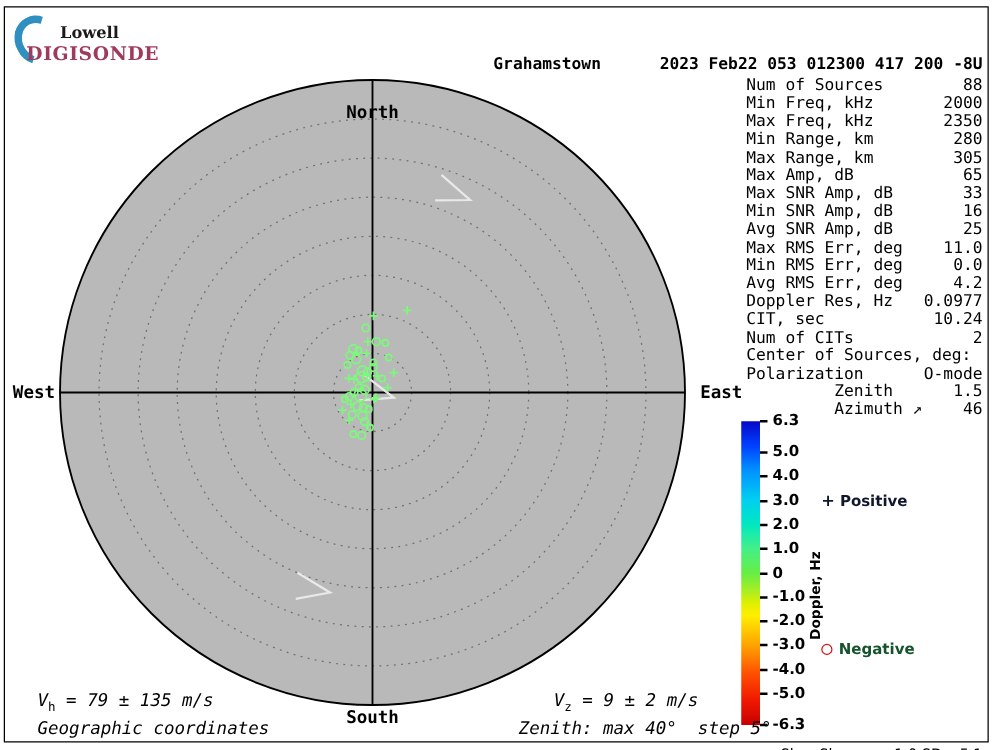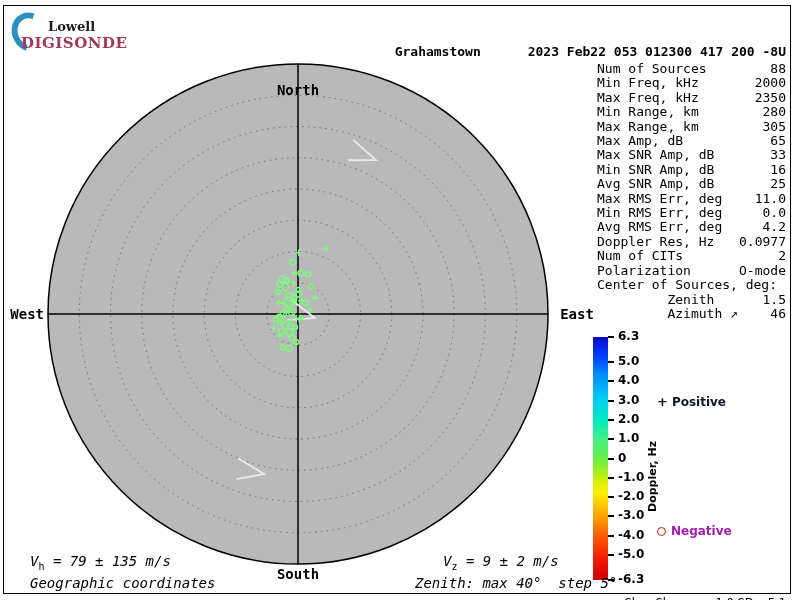--- a/index.html
+++ b/index.html
@@ -37,22 +37,22 @@
   .cbar-wrap{position:absolute;left:593px;top:337px;width:150px;height:243px;}
   .cbar{position:absolute;left:0;top:0;width:15px;height:243px;}
   .cb-tick{position:absolute;left:15px;width:6px;height:2px;background:#000;}
   .cb-label{position:absolute;left:25px;font-family:"DejaVu Sans",sans-serif;
     font-weight:bold;font-size:12px;line-height:15px;}
   .doppler-label{position:absolute;left:646px;top:432px;height:80px;
     writing-mode:vertical-rl;transform:rotate(180deg);
     font-family:"DejaVu Sans",sans-serif;font-weight:bold;font-size:11px;}
   .legend-pos{position:absolute;left:657px;top:394px;font-family:"DejaVu Sans",sans-serif;
     font-weight:bold;font-size:12px;color:#0f172a;}
-  .legend-neg{position:absolute;left:657px;top:524px;font-family:"DejaVu Sans",sans-serif;
-    font-weight:bold;font-size:12px;color:#a21caf;}
+  .legend-neg{position:absolute;left:657px;top:512px;font-family:"DejaVu Sans",sans-serif;
+    font-weight:bold;font-size:12px;color:#14532d;}
   .ring-icon{display:inline-block;width:7px;height:7px;border:1.5px solid #d01818;
     border-radius:50%;margin-right:5px;vertical-align:middle;}
   .plus-icon{display:inline-block;margin-right:4px;font-size:13px;}
   
   .footer-text{position:absolute;font-style:italic;font-size:14px;white-space:pre;}
   .vh{left:30px;top:553px;}
   .coords{left:30px;top:575px;}
   .vz{left:443px;top:553px;}
   .zenith{left:415px;top:575px;}
   .footer-text sub{font-size:10px;font-style:normal;}
@@ -143,23 +143,24 @@
     <div class="stat-row"><span class="stat-label">Min Range, km</span><span class="stat-value">280</span></div>
     <div class="stat-row"><span class="stat-label">Max Range, km</span><span class="stat-value">305</span></div>
     <div class="stat-row"><span class="stat-label">Max Amp, dB</span><span class="stat-value">65</span></div>
     <div class="stat-row"><span class="stat-label">Max SNR Amp, dB</span><span class="stat-value">33</span></div>
     <div class="stat-row"><span class="stat-label">Min SNR Amp, dB</span><span class="stat-value">16</span></div>
     <div class="stat-row"><span class="stat-label">Avg SNR Amp, dB</span><span class="stat-value">25</span></div>
     <div class="stat-row"><span class="stat-label">Max RMS Err, deg</span><span class="stat-value">11.0</span></div>
     <div class="stat-row"><span class="stat-label">Min RMS Err, deg</span><span class="stat-value">0.0</span></div>
     <div class="stat-row"><span class="stat-label">Avg RMS Err, deg</span><span class="stat-value">4.2</span></div>
     <div class="stat-row"><span class="stat-label">Doppler Res, Hz</span><span class="stat-value">0.0977</span></div>
+    <div class="stat-row"><span class="stat-label">CIT, sec</span><span class="stat-value">10.24</span></div>
     <div class="stat-row"><span class="stat-label">Num of CITs</span><span class="stat-value">2</span></div>
+    <div class="stat-row"><span class="stat-label">Center of Sources, deg:</span><span class="stat-value"></span></div>
     <div class="stat-row"><span class="stat-label">Polarization</span><span class="stat-value">O-mode</span></div>
-    <div class="stat-row"><span class="stat-label">Center of Sources, deg:</span><span class="stat-value"></span></div>
     <div class="stat-row"><span class="stat-label">         Zenith</span><span class="stat-value">1.5</span></div>
     <div class="stat-row"><span class="stat-label">         Azimuth ↗</span><span class="stat-value">46</span></div>
   </div>
 
 <div class="compass north">North</div>
 <div class="compass south">South</div>
 <div class="compass west">West</div>
 <div class="compass east">East</div>
 
 <div class="cbar-wrap">

